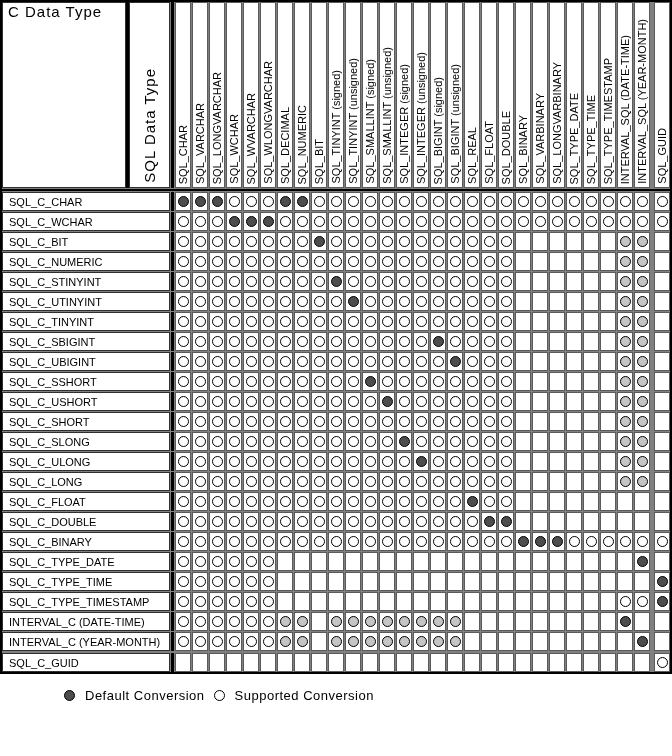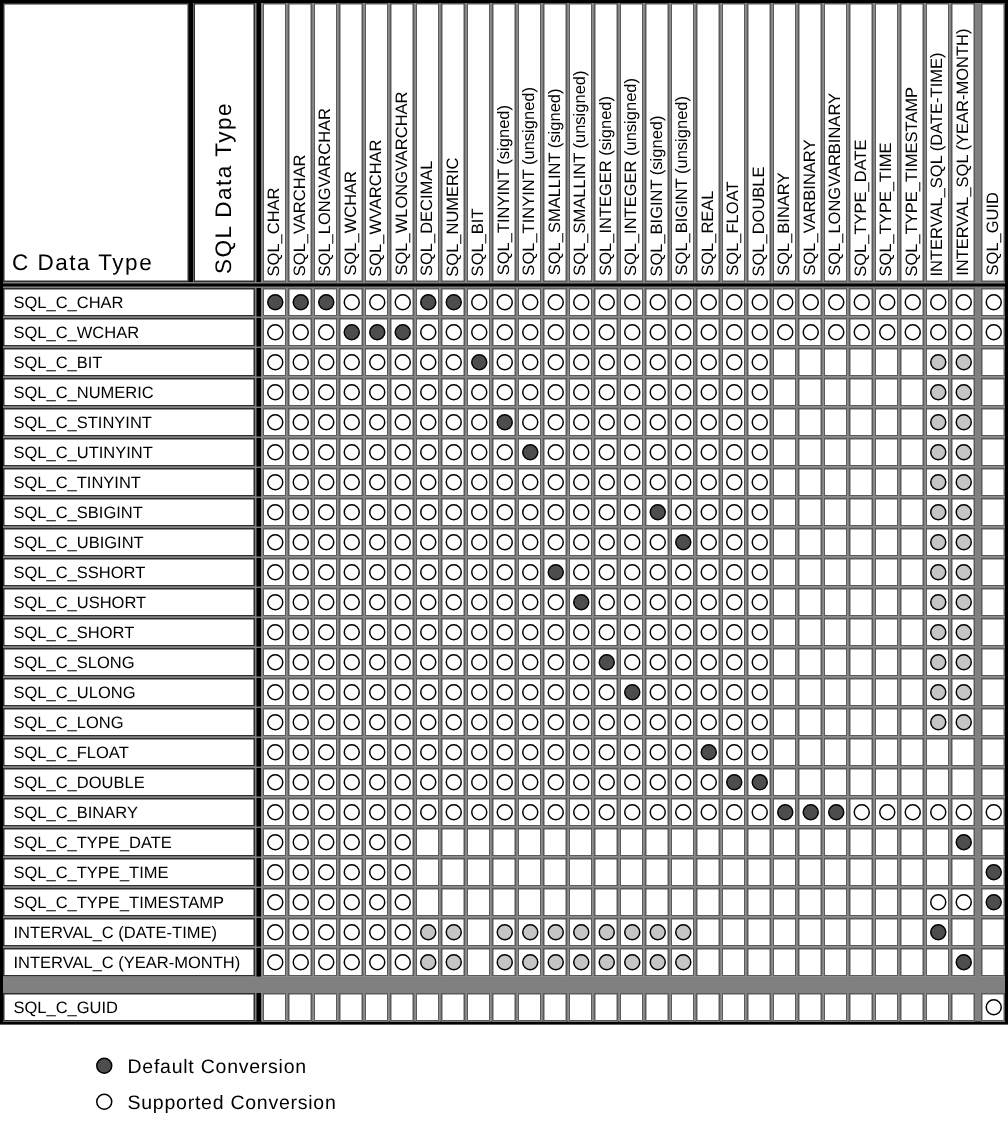--- a/index.html
+++ b/index.html
@@ -17,21 +17,21 @@
   .matrix{
     width:672px;
     border:2px solid var(--border-black);
     background:var(--grid-gray);
     display:flex;flex-direction:column;gap:1px;
   }
   .row{display:flex;gap:1px;align-items:stretch;}
   .header-row{height:186px;}
 
   .corner{width:168px;display:flex;gap:0;background:var(--grid-gray);flex:none;}
-  .corner-left{width:124px;background:#fff;border:1px solid #2f2f2f;display:flex;align-items:flex-end;padding:0 0 3px 5px;flex:none;}
+  .corner-left{width:124px;background:#fff;border:1px solid #2f2f2f;display:flex;align-items:flex-start;padding:0 0 3px 5px;flex:none;}
   .axis-label{font-size:15px;letter-spacing:1px;white-space:nowrap;}
   .corner-sep{width:3px;background:var(--border-black);flex:none;}
   .corner-right{width:41px;background:#fff;border:1px solid #2f2f2f;display:flex;justify-content:center;align-items:flex-end;padding-bottom:4px;flex:none;}
 
   .col-sep{width:3px;background:var(--border-black);flex:none;}
   .hline{height:2px;background:var(--border-black);flex:none;}
 
   .hcell{
     width:16px;background:#fff;border:1px solid var(--cell-border);flex:none;
     display:flex;justify-content:center;align-items:flex-end;padding-bottom:3px;overflow:hidden;
@@ -50,23 +50,23 @@
   .cell{
     width:16px;height:19px;background:#fff;border:1px solid var(--cell-border);flex:none;
     display:flex;align-items:center;justify-content:center;
   }
   .dot{width:11px;height:11px;border-radius:50%;border:1px solid #000;flex:none;display:inline-block;}
   .c-D{background:var(--default-fill);}
   .c-S{background:var(--supported-fill);}
   .c-I{background:var(--interval-fill);}
 
   .guid-col{margin-left:3px;}
-  .guid-row{margin-top:10px;}
+  .guid-row{margin-top:1px;}
 
-  .legend{margin:20px 0 0 64px;display:flex;flex-direction:column;gap:9px;}
+  .legend{margin:14px 0 0 64px;display:flex;flex-direction:row;gap:9px;}
   .legend-item{display:flex;align-items:center;gap:10px;font-size:13px;letter-spacing:0.5px;}
 </style>
 </head>
 <body>
 
 <div class="page">
 
   <div class="matrix">
 
     <div class="row header-row">

